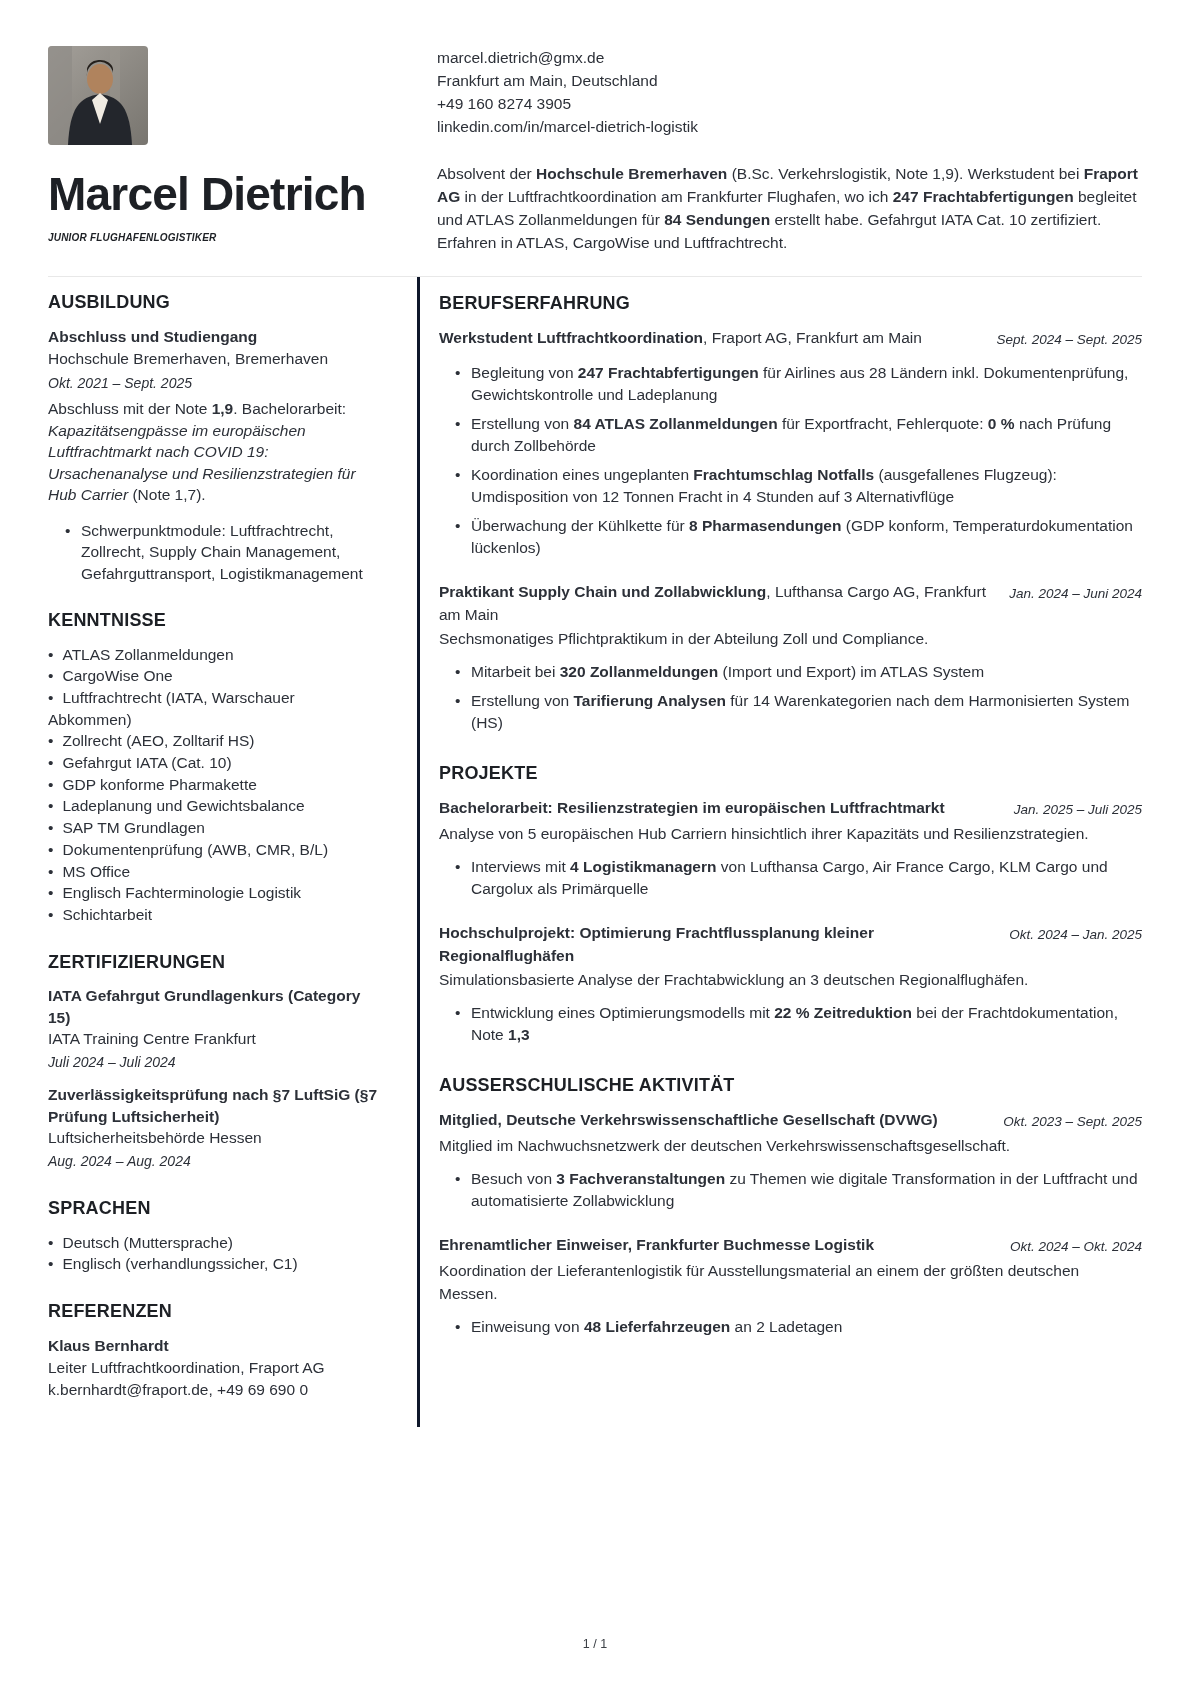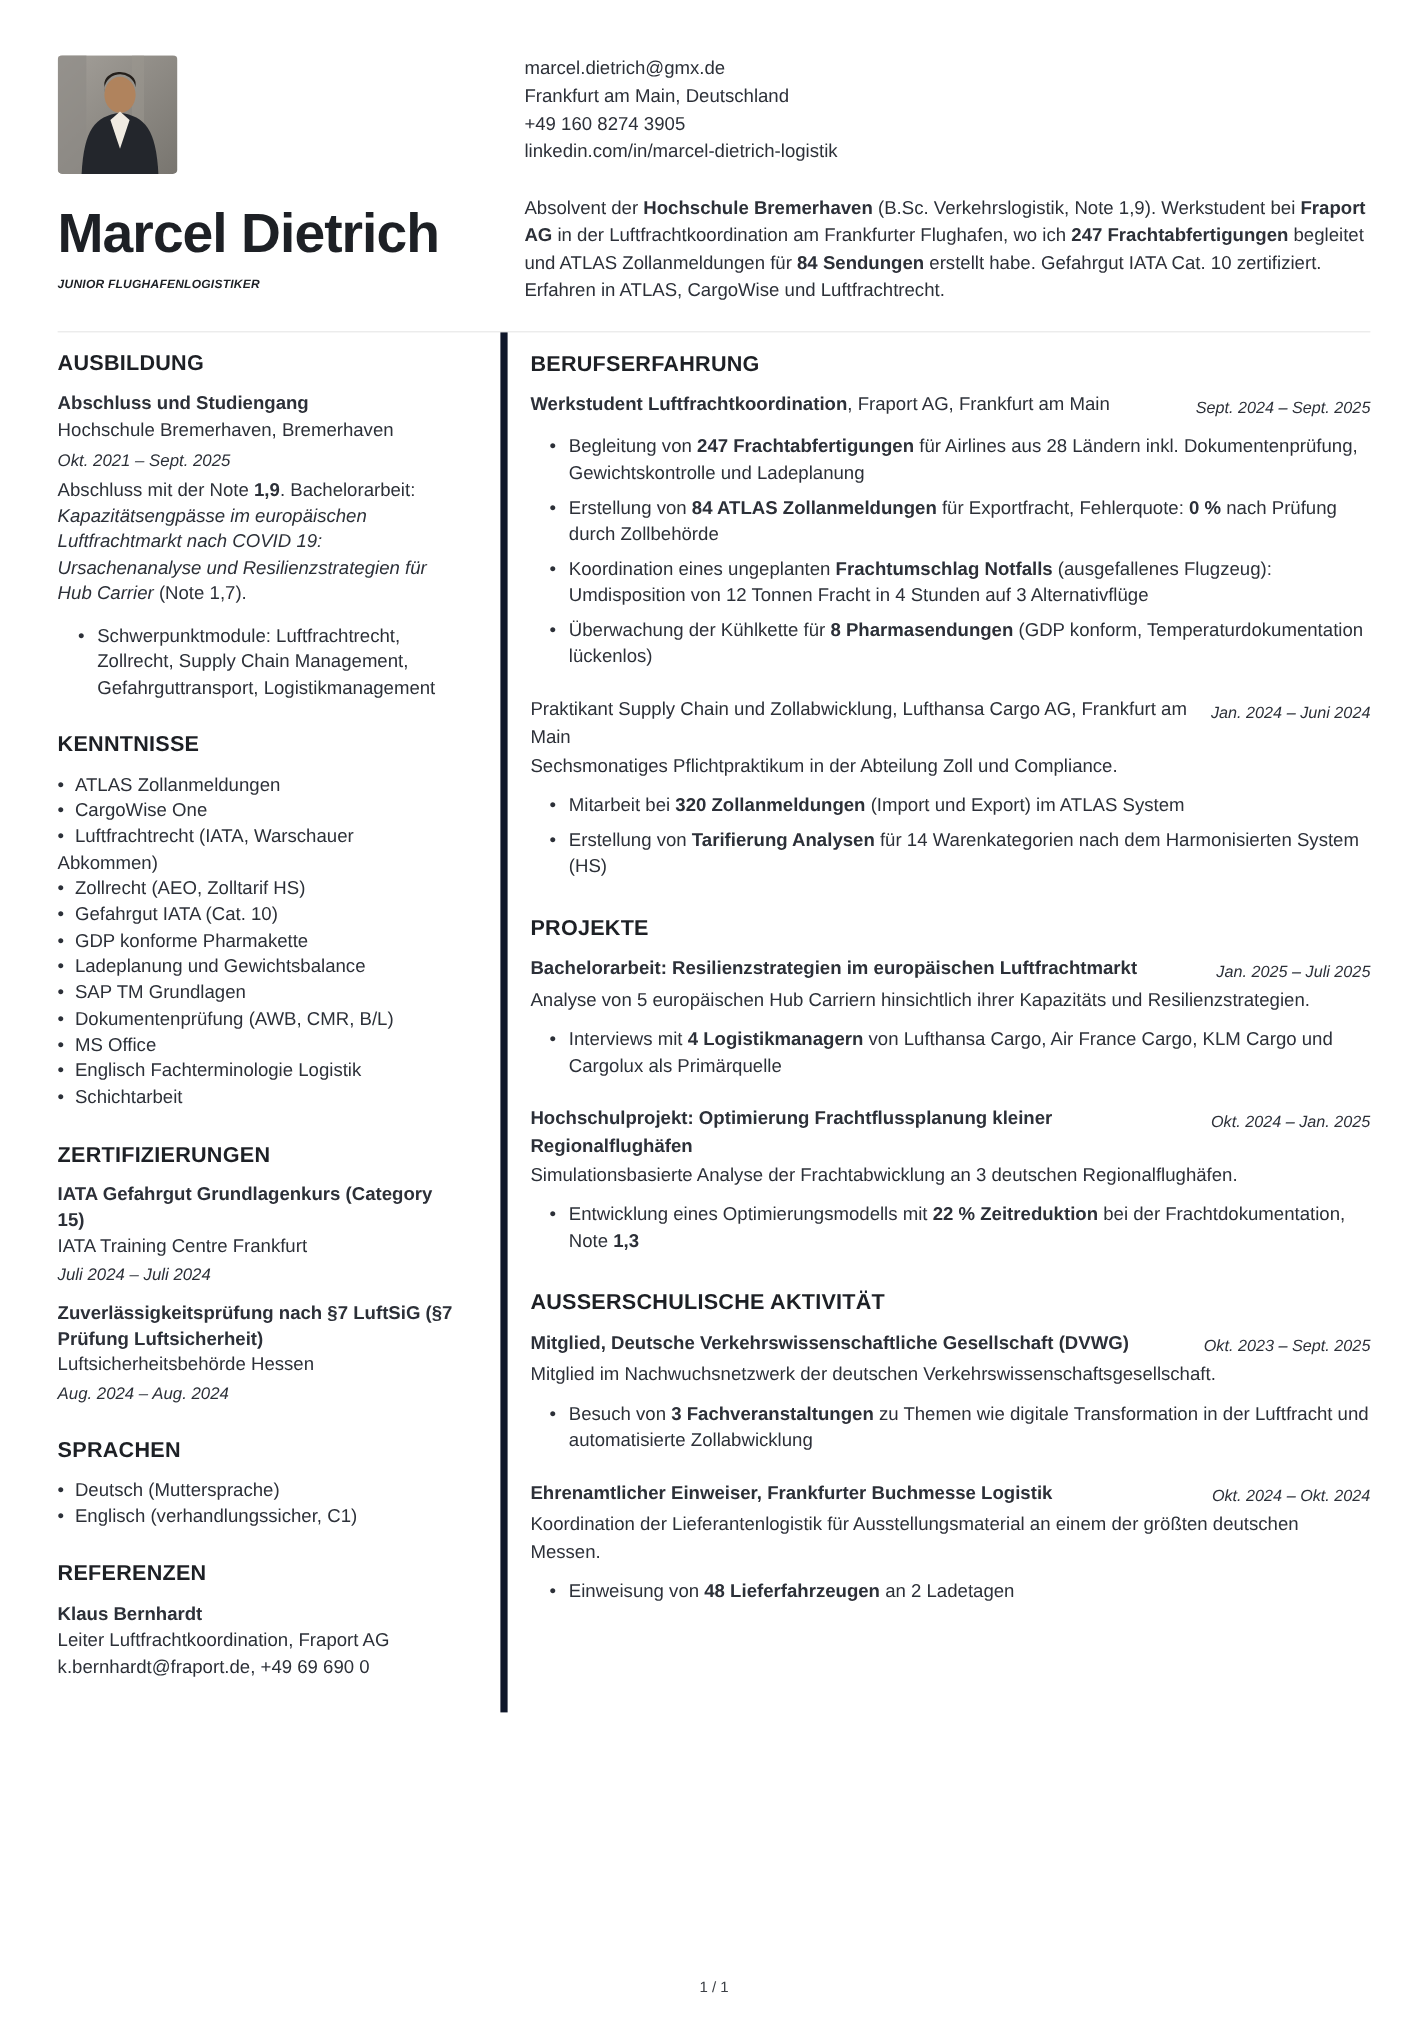--- a/index.html
+++ b/index.html
@@ -29,21 +29,21 @@
     letter-spacing:0.2px; color:#1d2025;font-style:italic;
   }
   .contact div { font-size:15.5px; line-height:23px; }
   .summary { margin-top:24px; font-size:15.5px; line-height:23px; }
 
   .top-divider { height:1px; background:#e8e8e8; margin-top:22px; }
 
   
   .columns { display:grid; grid-template-columns:330px 1fr; column-gap:39px; }
   .col-left  { padding-top:15px; font-size:15.5px; line-height:21.5px; }
-  .col-right { padding-top:15px; border-left:6px solid #0f172a; padding-left:19px;
+  .col-right { padding-top:15px; border-left:3px solid #0f172a; padding-left:19px;
                font-size:15.5px; line-height:22px; }
 
   h2.sec {
     font-size:18px; font-weight:700; color:#1d2025;
     letter-spacing:0.2px; margin-bottom:12px;
   }
 
   .bold { font-weight:700; }
   .date { font-style:italic; font-size:14px; color:#2c3038; }
 
@@ -70,21 +70,21 @@
   .job-title { line-height:23px; }
   .title-bold { font-weight:700; }
   .job-date { white-space:nowrap; padding-top:3px; font-size:13.5px; }
   .job-sum { margin-top:1px; line-height:23px; }
   ul.jb { list-style:none; margin-top:11px; margin-left:15px; }
   ul.jb li { position:relative; padding-left:17px; margin-bottom:7px; line-height:22px; }
   ul.jb li:last-child { margin-bottom:0; }
   ul.jb li::before { content:"•"; position:absolute; left:1px; }
 
   .footer {
-    position:absolute; left:0; right:0; bottom:20px;
+    position:absolute; left:0; right:0; bottom:32px;
     text-align:center; font-size:12.5px; color:#3c4046;
   }
 </style>
 </head>
 <body>
 
 <div class="page">
 
   <div class="header">
     <div class="header-left">
@@ -194,21 +194,21 @@
           <ul class="jb">
             <li><span>Begleitung von </span><span style="font-weight: 700;">247 Frachtabfertigungen</span><span> für Airlines aus 28 Ländern inkl. Dokumentenprüfung, Gewichtskontrolle und Ladeplanung</span></li>
             <li><span>Erstellung von </span><span style="font-weight: 700;">84 ATLAS Zollanmeldungen</span><span> für Exportfracht, Fehlerquote: </span><span style="font-weight: 700;">0 %</span><span> nach Prüfung durch Zollbehörde</span></li>
             <li><span>Koordination eines ungeplanten </span><span style="font-weight: 700;">Frachtumschlag Notfalls</span><span> (ausgefallenes Flugzeug): Umdisposition von 12 Tonnen Fracht in 4 Stunden auf 3 Alternativflüge</span></li>
             <li><span>Überwachung der Kühlkette für </span><span style="font-weight: 700;">8 Pharmasendungen</span><span> (GDP konform, Temperaturdokumentation lückenlos)</span></li>
           </ul>
         </article>
 
         <article class="job">
           <div class="job-head">
-            <div class="job-title"><span style="font-weight: 400;">Praktikant Supply Chain und Zollabwicklung</span><span>, Lufthansa Cargo AG, Frankfurt am Main</span></div>
+            <div class="job-title"><span style="font-weight: 700;">Praktikant Supply Chain und Zollabwicklung</span><span>, Lufthansa Cargo AG, Frankfurt am Main</span></div>
             <div class="date job-date">Jan. 2024 – Juni 2024</div>
           </div>
           <p class="job-sum">Sechsmonatiges Pflichtpraktikum in der Abteilung Zoll und Compliance.</p>
           <ul class="jb">
             <li><span>Mitarbeit bei </span><span style="font-weight: 700;">320 Zollanmeldungen</span><span> (Import und Export) im ATLAS System</span></li>
             <li><span>Erstellung von </span><span style="font-weight: 700;">Tarifierung Analysen</span><span> für 14 Warenkategorien nach dem Harmonisierten System (HS)</span></li>
           </ul>
         </article>
       </section>
 

